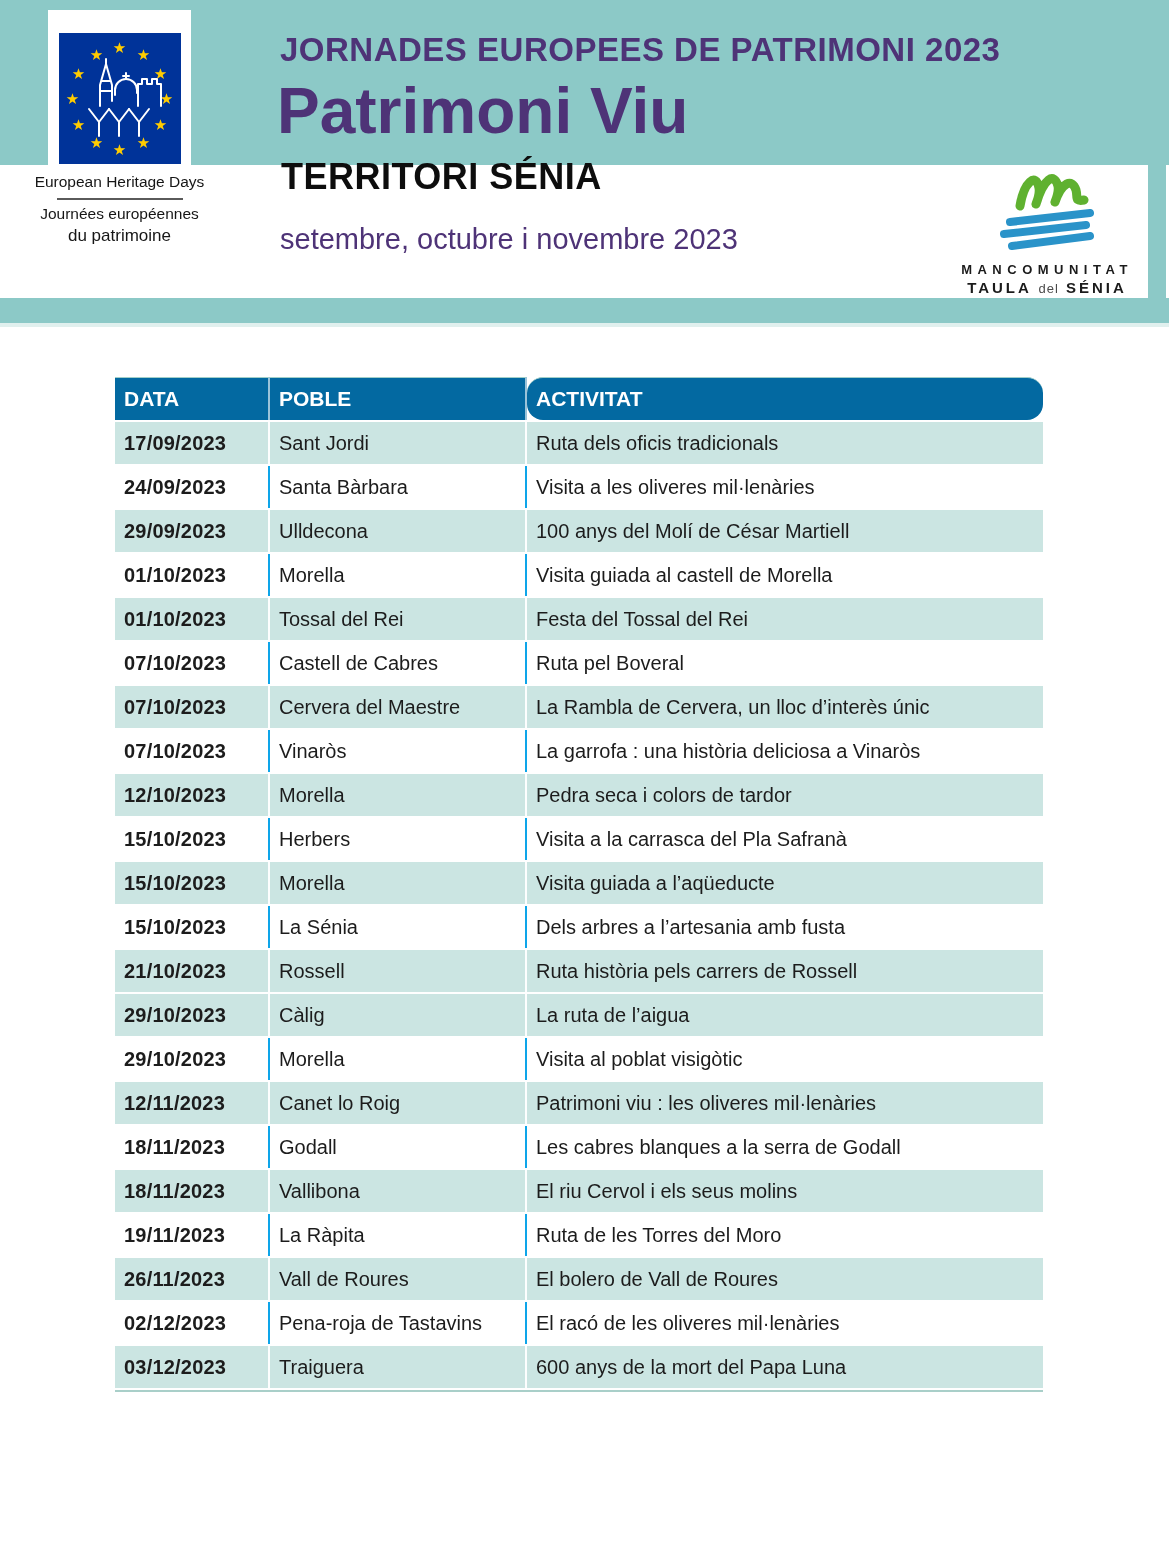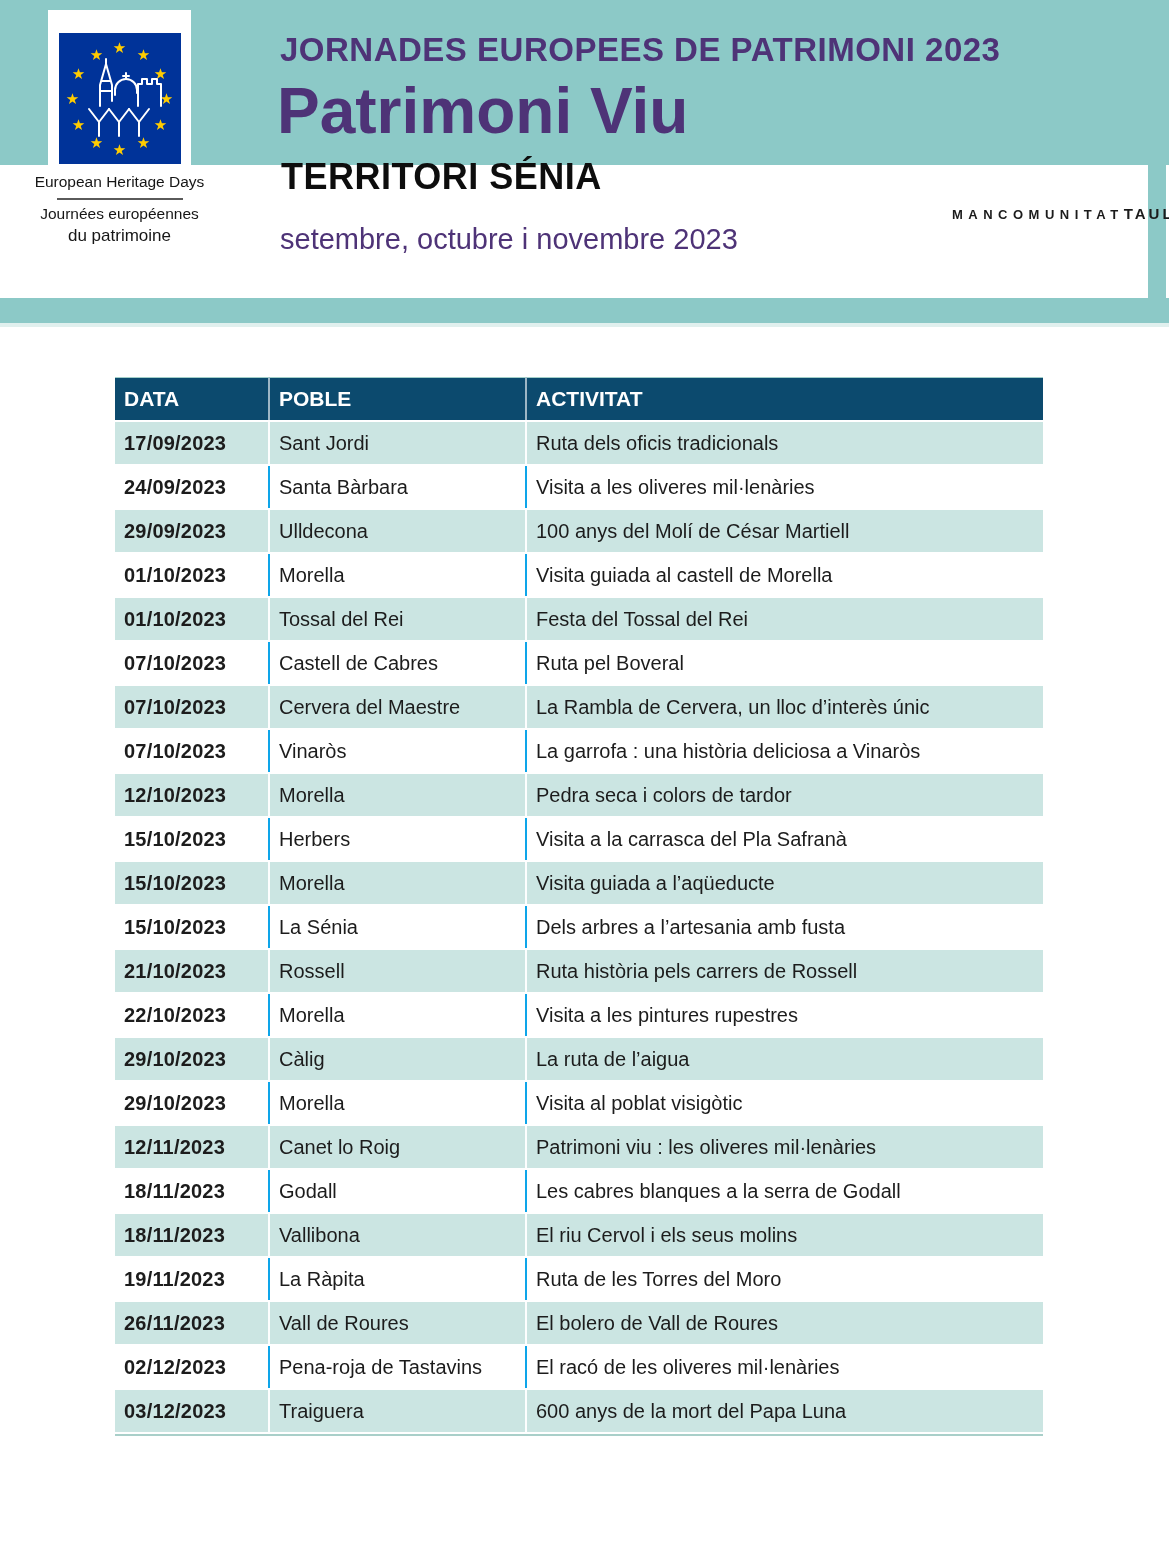--- a/index.html
+++ b/index.html
@@ -65,21 +65,21 @@
   }
   .h-season {
     position:absolute; left:280px; top:223px;
     font-size:29px; font-weight:normal;
     color:#4e3377; white-space:nowrap;
   }
 
   
   .manc {
     position:absolute; left:952px; top:166px; width:190px;
-    display:flex; flex-direction:row; align-items:center;
+    display:flex; flex-direction:column; align-items:center;
   }
   .manc-mark { width:150px; height:92px; }
   .manc-line1 {
     margin-top:4px;
     font-size:13px; font-weight:600; letter-spacing:5.5px;
     color:#1b1b1b; white-space:nowrap;
   }
   .manc-line2 {
     margin-top:2px;
     font-size:15px; font-weight:bold; letter-spacing:3px;
@@ -91,27 +91,27 @@
   table.events {
     position:absolute; left:115px; top:375px; width:928px;
     border-collapse:separate; border-spacing:0 2px;
     table-layout:fixed;
     border-bottom:2px solid #a9cfc9;
   }
   table.events col.c1 { width:155px; }
   table.events col.c2 { width:257px; }
   table.events col.c3 { width:516px; }
   table.events th {
-    background:#0c4a6e; color:#ffffff;
+    background:#0369a1; color:#ffffff;
     font-size:21px; font-weight:bold; text-align:left;
     height:42px; padding:0 4px 0 9px;
     border-right:2px solid rgba(255,255,255,0.6);
     border-top:1px solid #a2cfc9;
   }
-  table.events th:last-child { border-right:none; }
+  table.events th:last-child { border-right:none;border-radius:16px; }
   table.events td {
     height:42px; font-size:20px; vertical-align:middle;
     padding:0 4px 0 9px;
     color:#1c1c1c;
     overflow:hidden; white-space:nowrap;
   }
   tr.row-teal td { background:#cbe5e2; border-right:2px solid #fdfefe;margin-left:37px; }
   tr.row-white td { background:#ffffff; border-right:2px solid #0ea5e9; }
   tr.row-teal td:last-child, tr.row-white td:last-child { border-right:none; }
   td.c-date { font-weight:bold; color:#121212; letter-spacing:0.2px; }
@@ -248,25 +248,20 @@
       <tr class="row-white">
     <td class="c-date">15/10/2023</td>
     <td class="c-pob">La Sénia</td>
     <td class="c-act">Dels arbres a l’artesania amb fusta</td>
   </tr>
       <tr class="row-teal">
     <td class="c-date">21/10/2023</td>
     <td class="c-pob">Rossell</td>
     <td class="c-act">Ruta història pels carrers de Rossell</td>
   </tr>
-      <tr class="row-white">
-    <td class="c-date">22/10/2023</td>
-    <td class="c-pob">Morella</td>
-    <td class="c-act">Visita a les pintures rupestres</td>
-  </tr>
       <tr class="row-teal">
     <td class="c-date">29/10/2023</td>
     <td class="c-pob">Càlig</td>
     <td class="c-act">La ruta de l’aigua</td>
   </tr>
       <tr class="row-white">
     <td class="c-date">29/10/2023</td>
     <td class="c-pob">Morella</td>
     <td class="c-act">Visita al poblat visigòtic</td>
   </tr>

